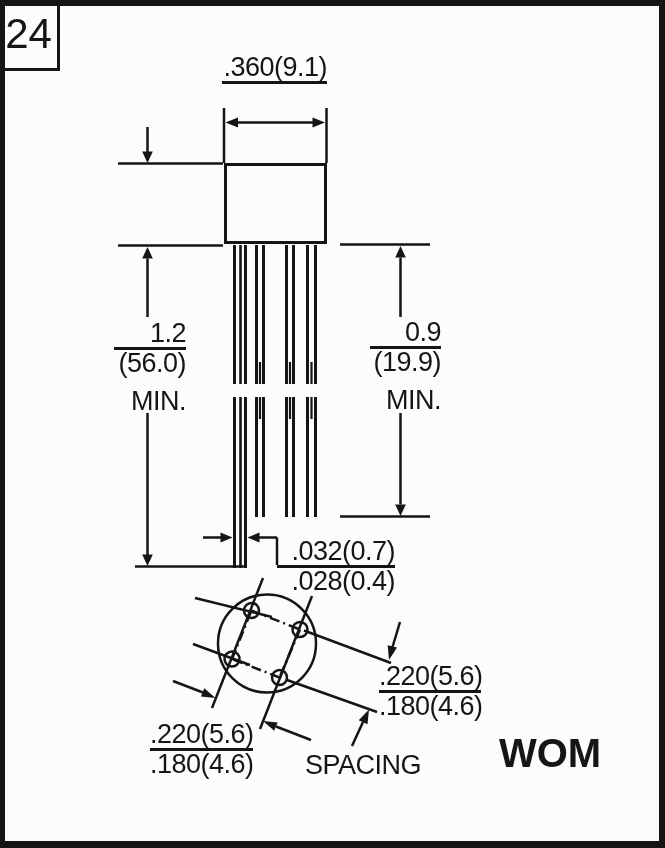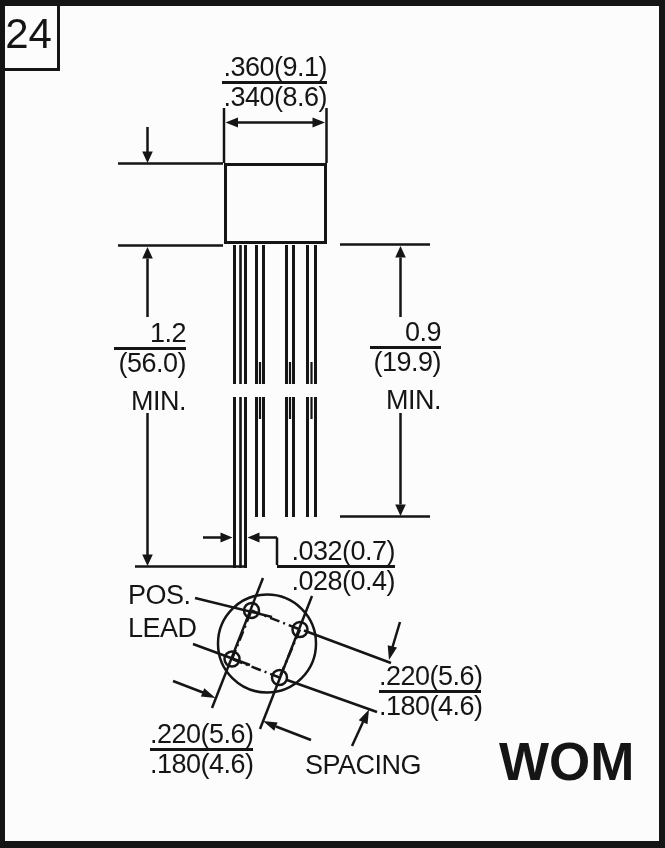--- a/index.html
+++ b/index.html
@@ -28,21 +28,21 @@
   svg.linework rect.ink{fill:#151515; stroke:none;}
   svg.linework rect.body{fill:#fcfcfc; stroke:#151515; stroke-width:3;}
   .txt{position:absolute; z-index:2; white-space:nowrap;}
   .frac, .min-stack{
     position:absolute; z-index:2; text-align:right;
     font-size:27px; line-height:27px; letter-spacing:-0.5px;
   }
   .frac .num, .min-stack .num{border-bottom:3px solid #151515;}
   .min-stack .qual{margin-top:11px;}
   .lbl{font-size:27px; line-height:33px; letter-spacing:-0.5px;}
-  .brand{font-size:53px; font-weight:bold; letter-spacing:0;}
+  .brand{font-size:40px; font-weight:bold; letter-spacing:0;}
 </style>
 </head>
 <body>
 
 <div class="page">
 
   <svg class="linework" width="665" height="848" viewBox="0 0 665 848">
 
     <g>
       <line x1="224" y1="108" x2="224" y2="163"></line>
@@ -151,45 +151,40 @@
       <polygon points="263,721 277.6,722.5 274.2,730.7"></polygon>
     </g>
   </svg>
 
   <div class="corner-box">
     <span>24</span>
   </div>
 
   <div class="frac" style="left:222px;top:54px;width:105px">
     <div class="num">.360(9.1)</div>
-    <div class="den">.340(8.6)</div>
   </div>
 
 
   <div class="min-stack" style="left:114px;top:320px;width:72px">
     <div class="num">1.2</div>
     <div class="den">(56.0)</div>
     <div class="qual">MIN.</div>
   </div>
 
   <div class="min-stack" style="left:370px;top:319px;width:71px">
     <div class="num">0.9</div>
     <div class="den">(19.9)</div>
     <div class="qual">MIN.</div>
   </div>
 
   <div class="frac" style="left:277px;top:538px;width:118px">
     <div class="num">.032(0.7)</div>
     <div class="den">.028(0.4)</div>
   </div>
 
-  <div class="txt lbl" style="left:128px;top:579px">
-    <div>POS.</div>
-    <div>LEAD</div>
-  </div>
 
   <div class="frac" style="left:379px;top:663px;width:102px">
     <div class="num">.220(5.6)</div>
     <div class="den">.180(4.6)</div>
   </div>
 
   <div class="frac" style="left:150px;top:721px;width:103px">
     <div class="num">.220(5.6)</div>
     <div class="den">.180(4.6)</div>
   </div>

